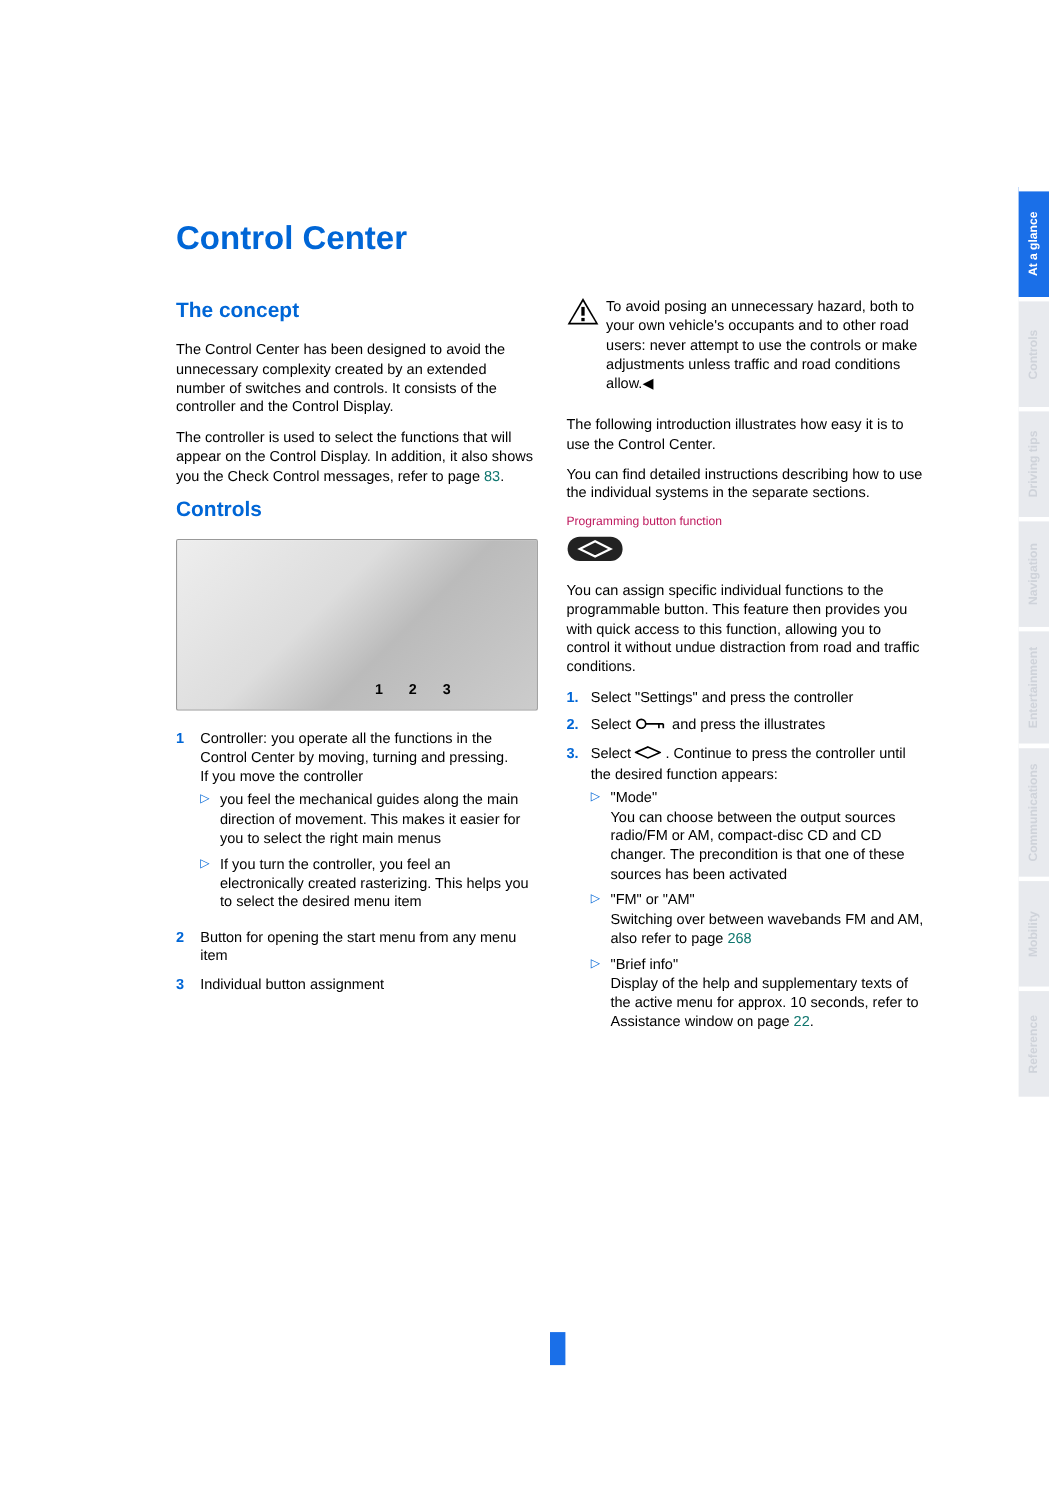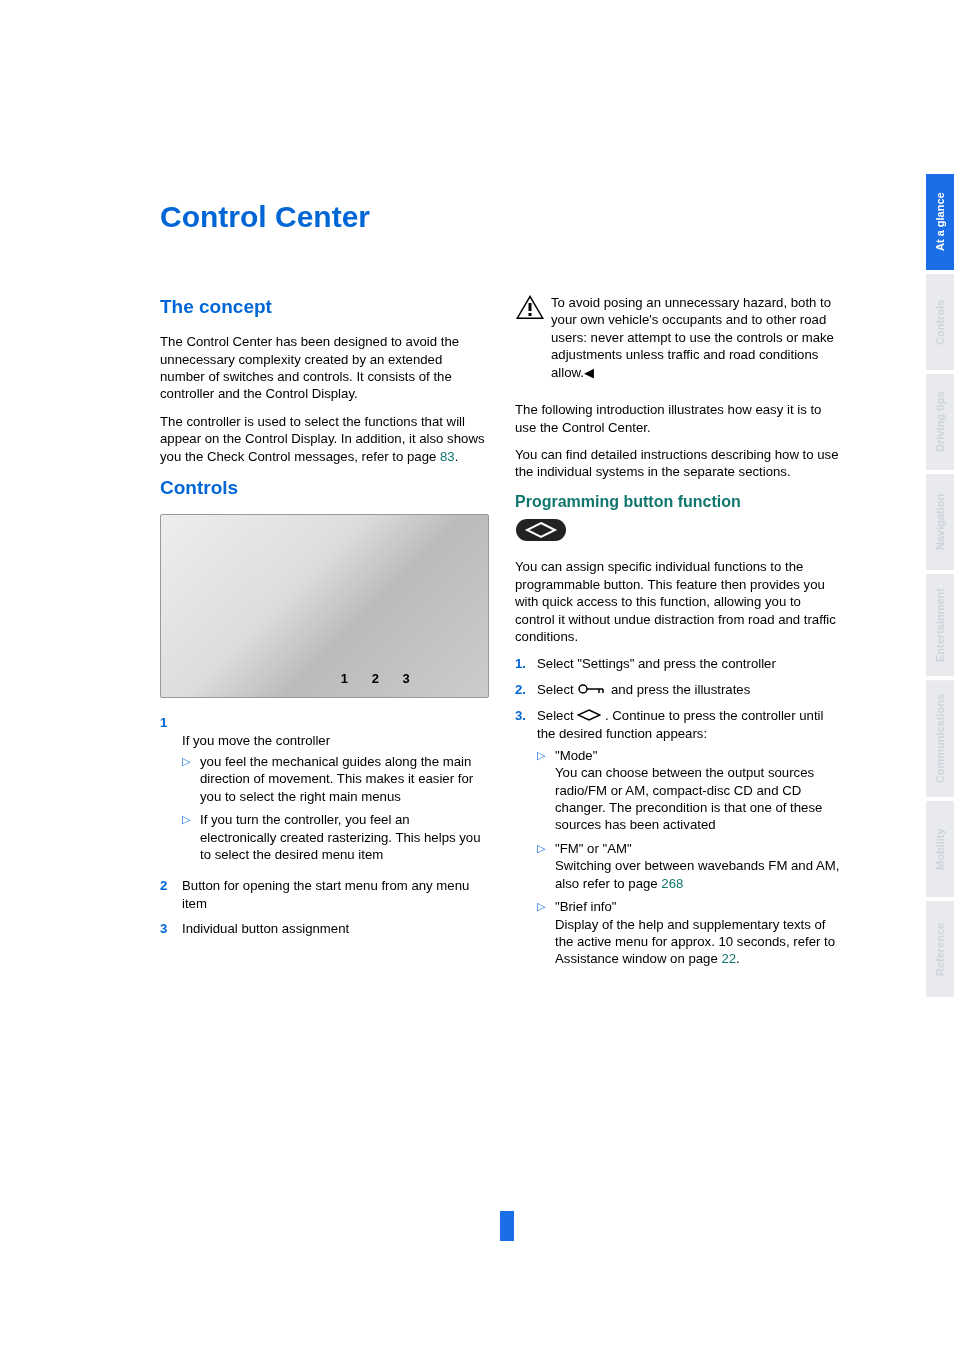--- a/index.html
+++ b/index.html
@@ -12,48 +12,48 @@
     color: #000;
   }
   .page {
     padding: 200px 110px 60px 160px;
     position: relative;
   }
   h1 {
     color: #0066d6;
     font-size: 30px;
     font-weight: bold;
-    margin-bottom: 60px;
+    margin-bottom: 36px;
   }
   h2.blue {
     color: #0066d6;
     font-size: 19px;
     font-weight: bold;
     margin-bottom: 14px;
   }
   h3.blue-sm {
-    color: #0f766e;
-    font-size: 16px;
-    font-weight: bold;
+    color: #be185d;
+    font-size: 11px;
+    font-weight: normal;
     margin-bottom: 6px;
   }
   .columns {
     display: flex;
     gap: 26px;
   }
   .col {
     flex: 1;
     font-size: 13.2px;
     line-height: 1.32;
   }
   .col p { margin-bottom: 10px; }
   .pageref { color: #0f766e; }
   .figure {
     width: 100%;
-    height: 184px;
+    height: 156px;
     border: 1px solid #999;
     background: linear-gradient(135deg, #eee 0%, #ddd 40%, #bbb 60%, #ccc 100%);
     position: relative;
     margin-bottom: 16px;
     border-radius: 2px;
   }
   .figure .callouts {
     position: absolute;
     bottom: 10px;
     left: 55%;
@@ -151,21 +151,21 @@
       <h2 class="blue">Controls</h2>
 
       <div class="figure">
         <div class="callouts">1  2  3</div>
       </div>
 
       <ol class="numlist">
         <li>
           <span class="n">1</span>
           <span class="t">
-            <br>
+            <span>Controller: you operate all the functions in the Control Center by moving, turning and pressing.</span><br>
             <span>If you move the controller</span>
             <ul class="sublist">
               <li>
                   <span class="tri">▷</span>
                   <span>you feel the mechanical guides along the main direction of movement. This makes it easier for you to select the right main menus</span>
                 </li>
               <li>
                   <span class="tri">▷</span>
                   <span>If you turn the controller, you feel an electronically created rasterizing. This helps you to select the desired menu item</span>
                 </li>

